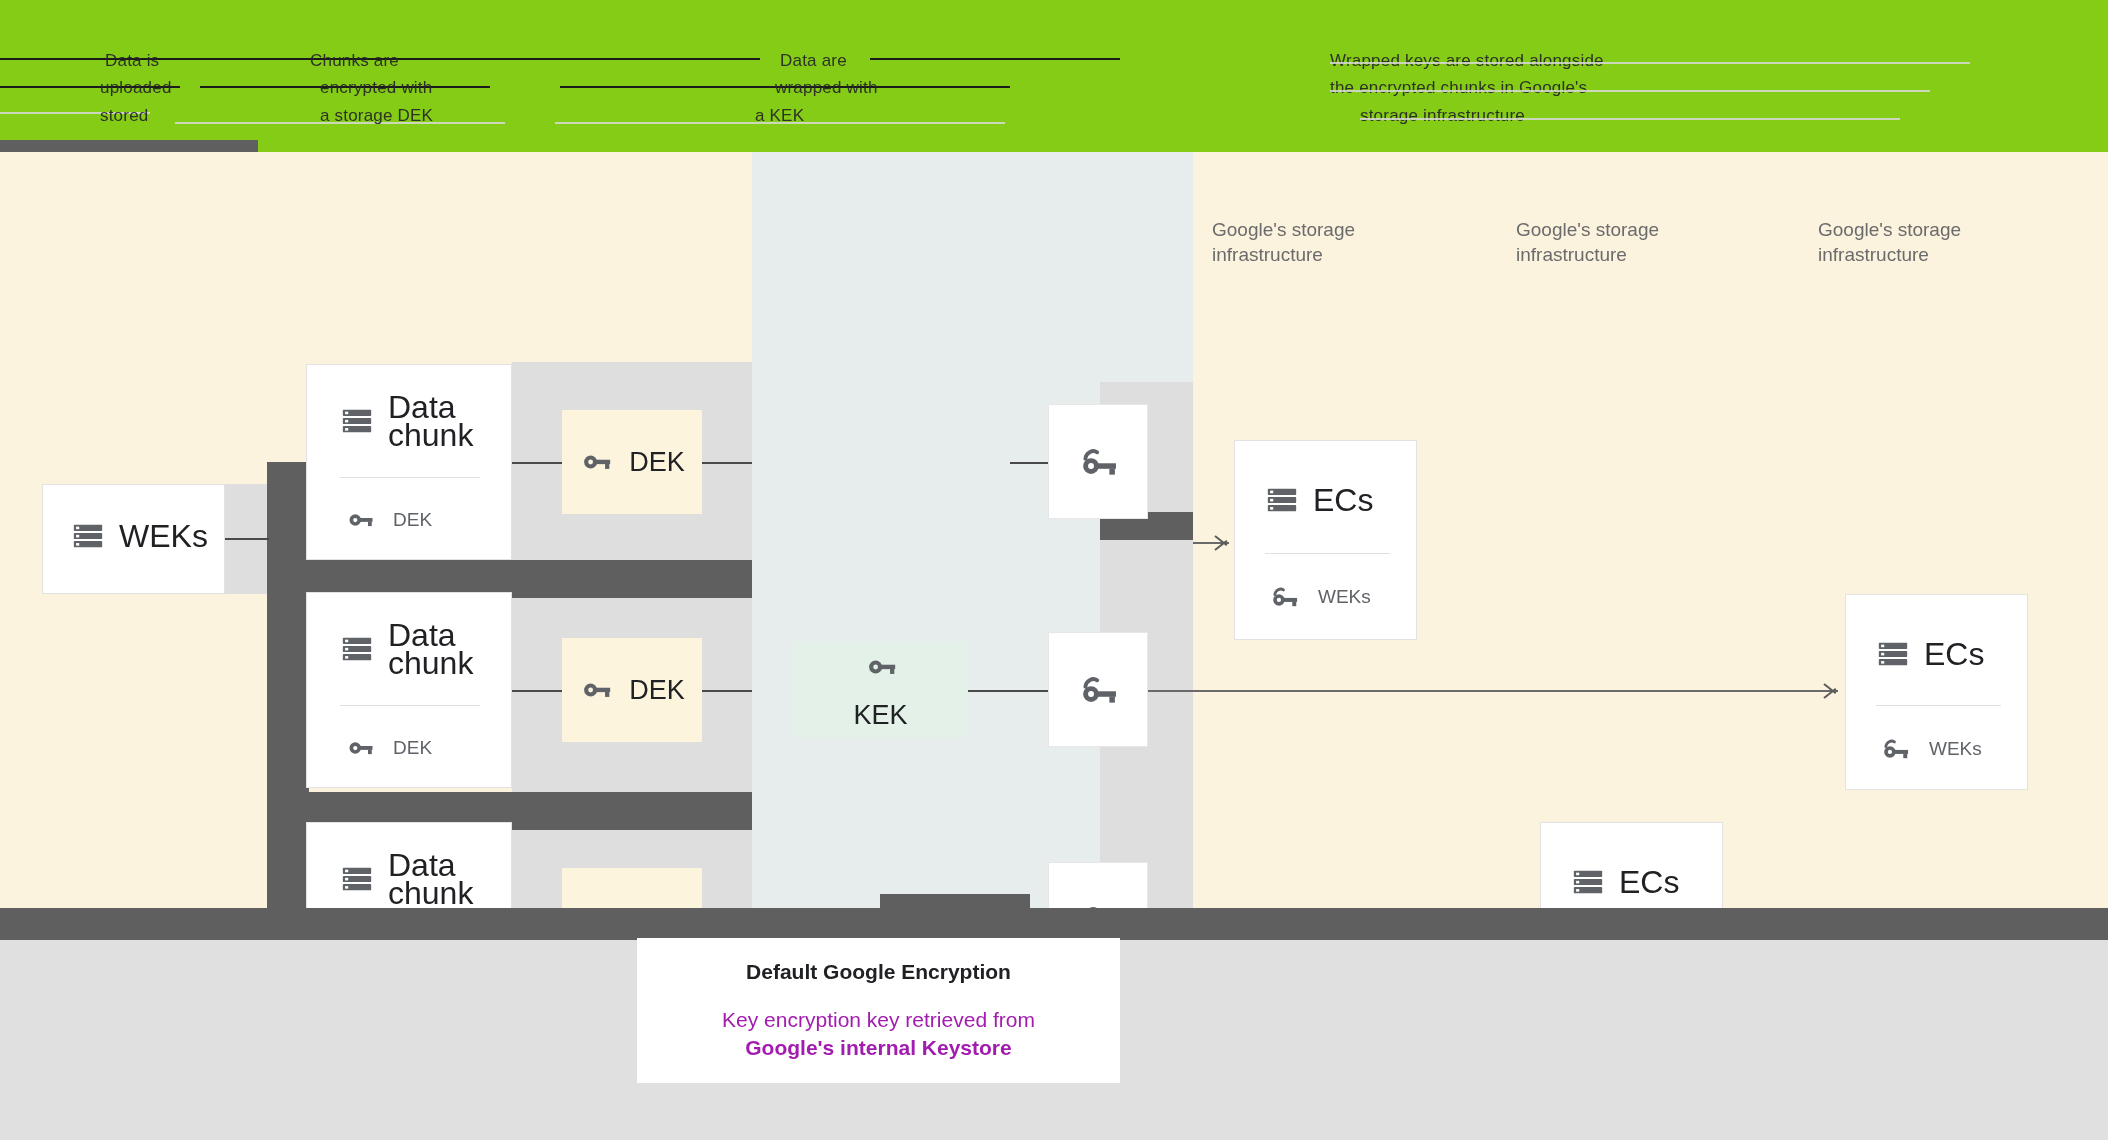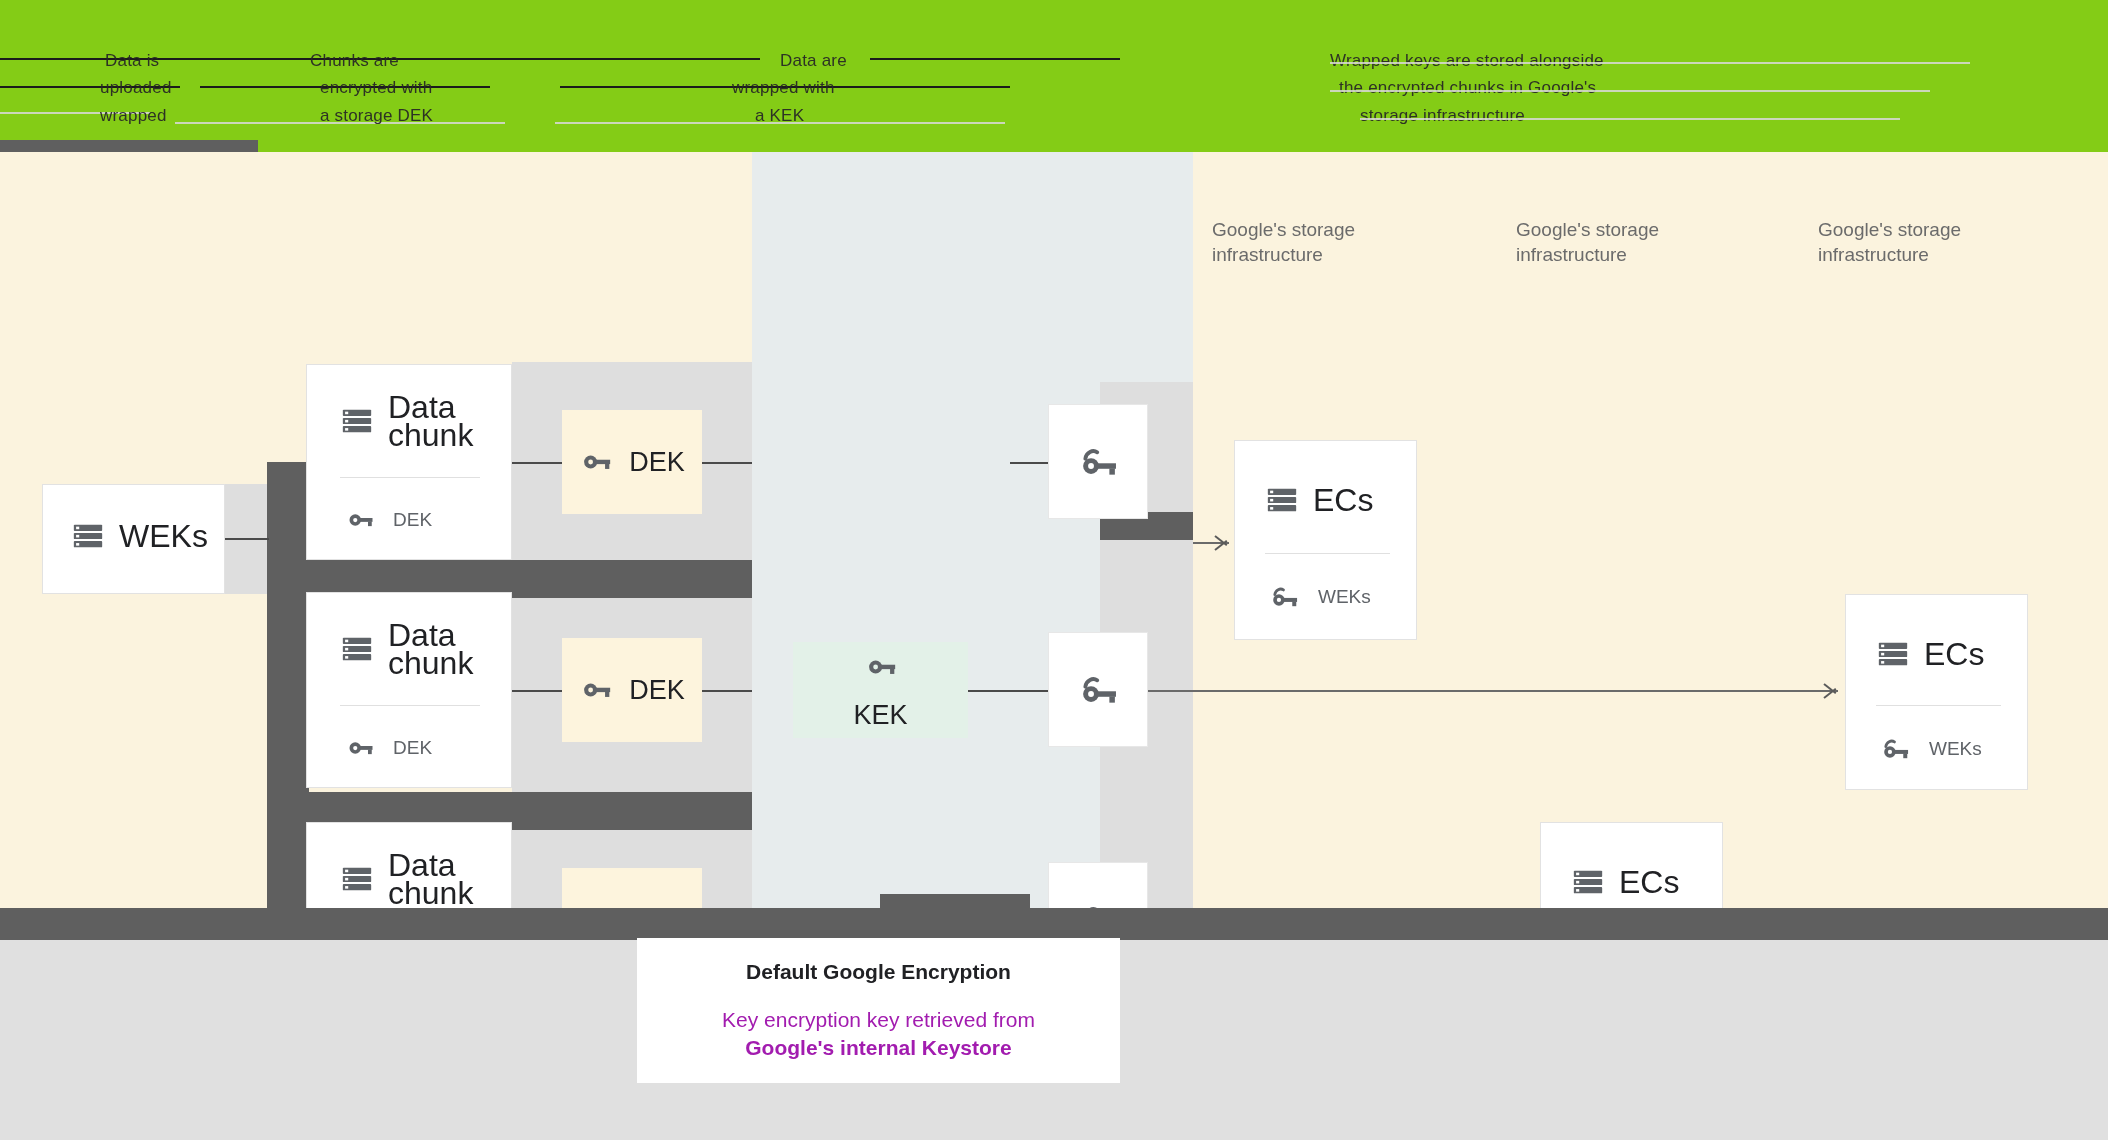--- a/index.html
+++ b/index.html
@@ -131,38 +131,38 @@
 
   <div class="header-strip">
     <div class="hl-rule" style="left:0;top:58px;width:300px;"></div>
     <div class="hl-rule" style="left:0;top:86px;width:180px;"></div>
     <div class="hl-rule light" style="left:0;top:112px;width:150px;"></div>
 
     <div class="header-line" style="left:105px;top:48px;">Data is</div>
     <div class="hl-rule" style="left:185px;top:58px;width:250px;"></div>
     <div class="header-line" style="left:100px;top:75px;">uploaded</div>
     <div class="hl-rule" style="left:200px;top:86px;width:290px;"></div>
-    <div class="header-line" style="left:100px;top:103px;">wrapped</div>
+    <div class="header-line" style="left:100px;top:103px;">stored</div>
     <div class="hl-rule light" style="left:175px;top:122px;width:330px;"></div>
 
     <div class="header-line" style="left:310px;top:48px;">Chunks are</div>
     <div class="hl-rule" style="left:430px;top:58px;width:330px;"></div>
     <div class="header-line" style="left:320px;top:75px;">encrypted with</div>
     <div class="hl-rule" style="left:560px;top:86px;width:450px;"></div>
     <div class="header-line" style="left:320px;top:103px;">a storage DEK</div>
     <div class="hl-rule light" style="left:555px;top:122px;width:450px;"></div>
 
     <div class="header-line" style="left:780px;top:48px;">Data are</div>
     <div class="hl-rule" style="left:870px;top:58px;width:250px;"></div>
-    <div class="header-line" style="left:732px;top:75px;">wrapped with</div>
+    <div class="header-line" style="left:775px;top:75px;">wrapped with</div>
     <div class="header-line" style="left:755px;top:103px;">a KEK</div>
 
     <div class="header-line" style="left:1330px;top:48px;">Wrapped keys are stored alongside</div>
     <div class="hl-rule light" style="left:1330px;top:62px;width:640px;"></div>
-    <div class="header-line" style="left:1330px;top:75px;margin-left:9px;">the encrypted chunks in Google's</div>
+    <div class="header-line" style="left:1330px;top:75px;">the encrypted chunks in Google's</div>
     <div class="hl-rule light" style="left:1330px;top:90px;width:600px;"></div>
     <div class="header-line" style="left:1360px;top:103px;">storage infrastructure</div>
     <div class="hl-rule light" style="left:1360px;top:118px;width:540px;"></div>
   </div>
 
   <div class="dark" style="left:0;top:152px;width:2108px;height:30px;"></div>
   <div class="dark" style="left:0;top:140px;width:258px;height:14px;"></div>
 
   <div class="canvas">
 

